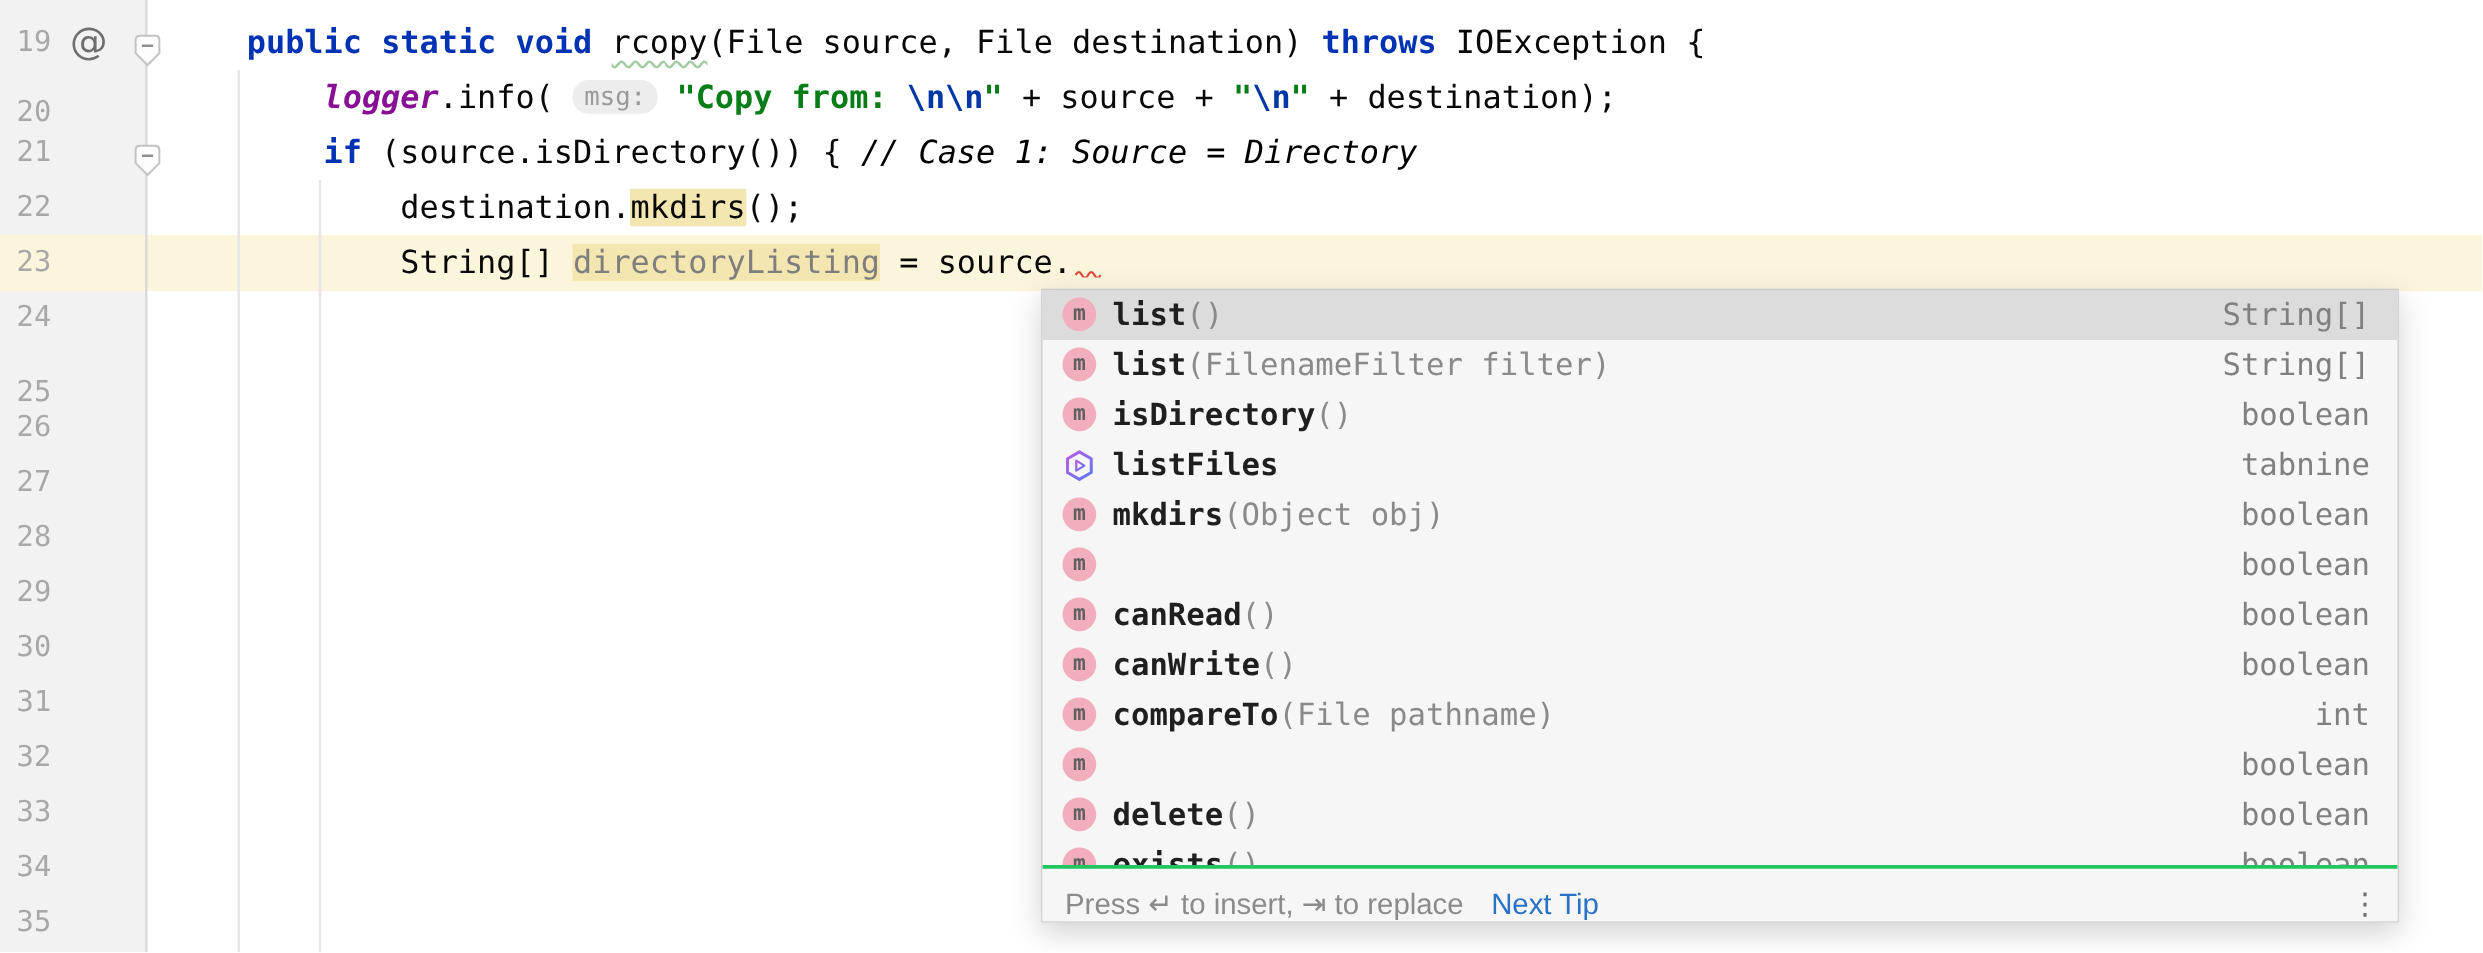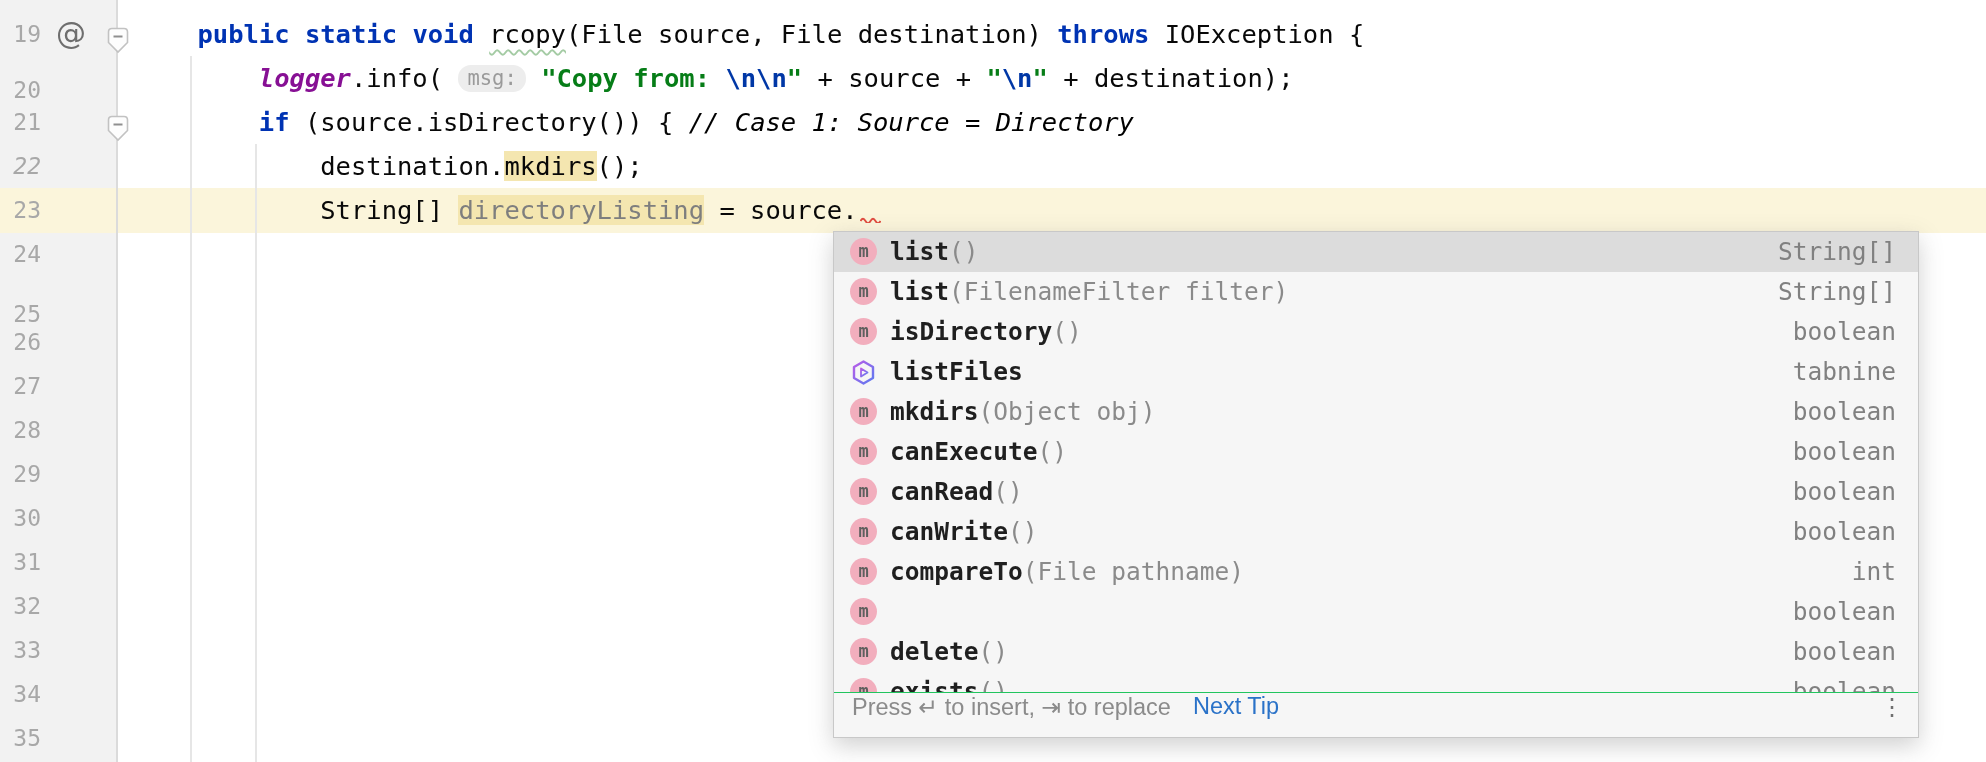--- a/index.html
+++ b/index.html
@@ -44,41 +44,41 @@
   .popup-row{position:absolute;left:0;width:100%;height:40px;line-height:40px;
       font-size:24.5px;color:#1F1F1F;}
   .popup-row.selected{background:#DCDCDC;}
   .row-icon{position:absolute;left:16px;top:6px;width:27px;height:27px;}
   .m-icon{border-radius:50%;background:#F2AEBD;color:#5F5F5F;font-size:17px;
       font-weight:bold;text-align:center;line-height:27px;}
   .row-name{position:absolute;left:56px;font-weight:bold;white-space:pre;}
   .row-params{color:#8A8A8A;font-weight:normal;}
   .row-type{position:absolute;right:22px;color:#808080;white-space:pre;}
   .popup-footer{position:absolute;left:0;bottom:0;width:100%;height:45px;box-sizing:border-box;
-      border-top:1px solid #22c55e;background:#F6F6F6;display:flex;align-items:flex-start;
+      border-top:3px solid #22c55e;background:#F6F6F6;display:flex;align-items:flex-end;
       padding:0 14px 0 18px;font-family:"Liberation Sans","DejaVu Sans",sans-serif;
       font-size:23.5px;color:#8B8B8B;}
   .next-tip{color:#2A72C8;margin-left:22px;cursor:pointer;}
   .kebab{margin-left:auto;color:#6F6F6F;font-size:24px;font-family:"DejaVu Sans",sans-serif;cursor:pointer;}
 </style>
 </head>
 <body>
 
 <div class="stage">
   <div class="gutter-bg"></div>
   <div class="caret-row"></div>
   <div class="fold-line"></div>
   <div class="indent-guide guide-1"></div>
   <div class="indent-guide guide-2"></div>
 
   <div>
       <div class="gutter-num" style="top: 12px;">19</div>
       <div class="gutter-num" style="top: 68px;">20</div>
       <div class="gutter-num" style="top: 100px;">21</div>
-      <div class="gutter-num" style="top: 144px; font-style: italic;">22</div>
+      <div class="gutter-num" style="top: 144px;">22</div>
       <div class="gutter-num" style="top: 188px;">23</div>
       <div class="gutter-num" style="top: 232px;">24</div>
       <div class="gutter-num" style="top: 292px;">25</div>
       <div class="gutter-num" style="top: 320px;">26</div>
       <div class="gutter-num" style="top: 364px;">27</div>
       <div class="gutter-num" style="top: 408px;">28</div>
       <div class="gutter-num" style="top: 452px;">29</div>
       <div class="gutter-num" style="top: 496px;">30</div>
       <div class="gutter-num" style="top: 540px;">31</div>
       <div class="gutter-num" style="top: 584px;">32</div>
@@ -139,21 +139,20 @@
           <span class="row-name"><span>listFiles</span></span>
           <span class="row-type">tabnine</span>
         </div>
         <div class="popup-row" style="top: 160px;">
           <div class="row-icon m-icon">m</div>
           <span class="row-name"><span>mkdirs</span><span class="row-params">(Object obj)</span></span>
           <span class="row-type">boolean</span>
         </div>
         <div class="popup-row" style="top: 200px;">
           <div class="row-icon m-icon">m</div>
-          <span class="row-name"><span>canExecute</span><span class="row-params">()</span></span>
           <span class="row-type">boolean</span>
         </div>
         <div class="popup-row" style="top: 240px;">
           <div class="row-icon m-icon">m</div>
           <span class="row-name"><span>canRead</span><span class="row-params">()</span></span>
           <span class="row-type">boolean</span>
         </div>
         <div class="popup-row" style="top: 280px;">
           <div class="row-icon m-icon">m</div>
           <span class="row-name"><span>canWrite</span><span class="row-params">()</span></span>

